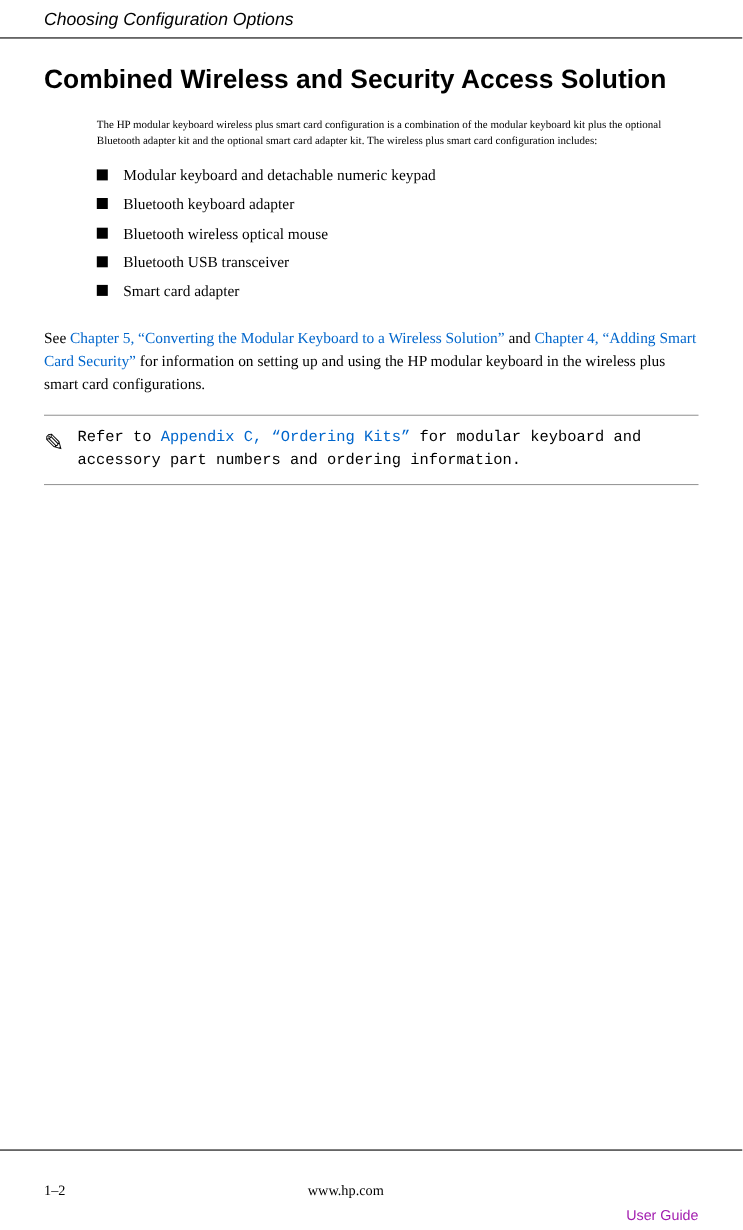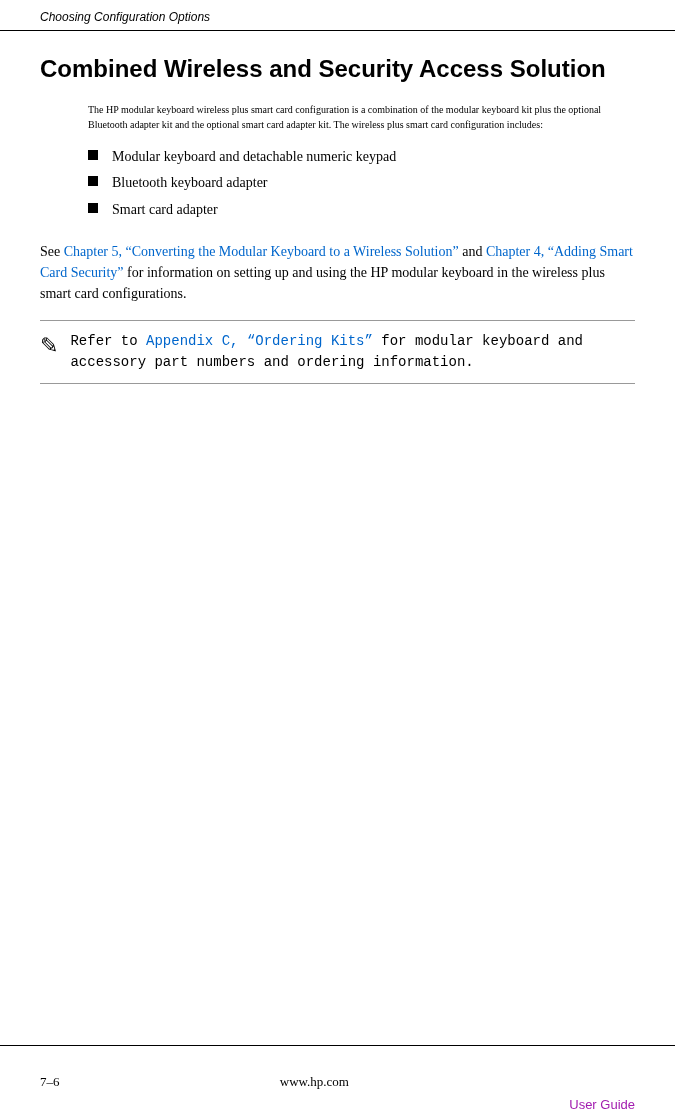--- a/index.html
+++ b/index.html
@@ -30,21 +30,21 @@
     
     .page-header {
       padding: 10px 40px 6px 40px;
       border-bottom: 1.5px solid #000;
       display: flex;
       align-items: center;
     }
 
     .header-title {
       font-family: Arial, Helvetica, sans-serif;
-      font-size: 12px;
+      font-size: 16px;
       font-style: italic;
       color: #000;
     }
 
     
     .page-content {
       padding: 24px 40px 20px 40px;
       flex: 1;
     }
 
@@ -185,36 +185,44 @@
       <li>
         <span class="bullet-square"></span>
         <span>Modular keyboard and detachable numeric keypad</span>
       </li>
       <li>
         <span class="bullet-square"></span>
         <span>Bluetooth keyboard adapter</span>
       </li>
       <li>
         <span class="bullet-square"></span>
+        <span>Bluetooth wireless optical mouse</span>
+      </li>
+      <li>
+        <span class="bullet-square"></span>
+        <span>Bluetooth USB transceiver</span>
+      </li>
+      <li>
+        <span class="bullet-square"></span>
         <span>Smart card adapter</span>
       </li>
     </ul>
 
     <p class="see-paragraph">
       <span>See </span><span class="link-text">Chapter 5, “Converting the Modular Keyboard to a Wireless Solution”</span><span> and </span><span class="link-text">Chapter 4, “Adding Smart Card Security”</span><span> for information on setting up and using the HP modular keyboard in the wireless plus smart card configurations.</span>
     </p>
 
     <div class="note-box">
       <span class="note-icon">✎</span>
       <span class="note-text">
         <span>Refer to </span><span class="link-text">Appendix C, “Ordering Kits”</span><span> for modular keyboard and accessory part numbers and ordering information.</span>
       </span>
     </div>
 
   </div>
 
   <div class="page-footer">
-    <span class="footer-left">7–6</span>
+    <span class="footer-left">1–2</span>
     <span class="footer-center">www.hp.com</span>
     <span class="footer-right">User Guide</span>
   </div>
 
 </div>
 
 </body></html>

